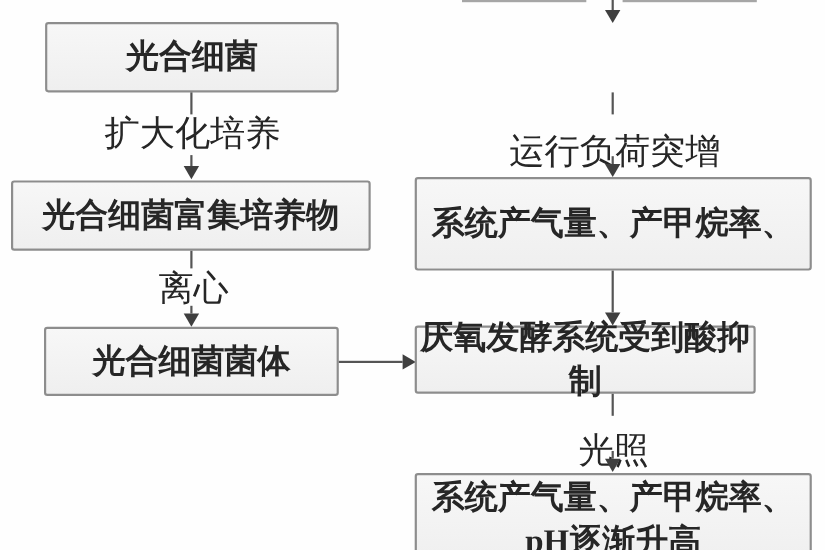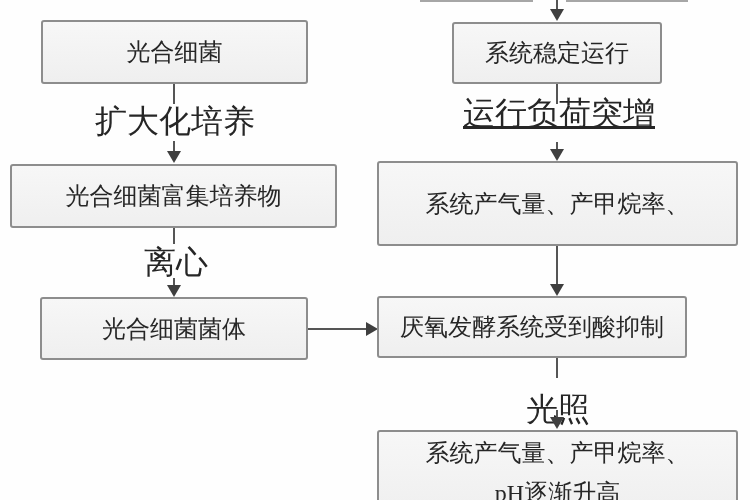--- a/index.html
+++ b/index.html
@@ -16,24 +16,25 @@
     position: absolute;
     box-sizing: border-box;
     background: linear-gradient(180deg, #f7f7f7 0%, #efefef 100%);
     border: 2px solid #8d8d8d;
     border-radius: 3px;
     display: flex;
     flex-direction: column;
     align-items: center;
     justify-content: center;
     text-align: center;
-    font-size: 24px;
+    font-size: 30px;
     line-height: 40px;
     letter-spacing: 0px;
     color: #262626;
+    font-weight: bold;
   }
   .alabel {
     position: absolute;
     text-align: center;
     font-size: 32px;
     line-height: 34px;
     color: #262626;
     white-space: nowrap;
   }
   .vline {
@@ -95,26 +96,23 @@
   <div class="node" style="left:40px; top:297px; width:268px; height:63px;">
     <span>光合细菌菌体</span>
   </div>
 
   <div class="hline" style="left:308px; top:328px; width:58px;"></div>
   <div class="arrow-right" style="left:366px; top:322px;"></div>
 
   <div class="vline" style="left:556px; top:0px; height:10px;"></div>
   <div class="arrow-down" style="left:550px; top:9px;"></div>
 
-  <div class="node" style="left:452px; top:22px; width:210px; height:62px;">
-    <span>系统稳定运行</span>
-  </div>
 
   <div class="vline" style="left:556px; top:84px; height:20px;"></div>
-  <div class="alabel" style="left:459px; top:96px; width:200px;text-decoration:underline;">运行负荷突增</div>
+  <div class="alabel" style="left:459px; top:120px; width:200px;">运行负荷突增</div>
   <div class="vline" style="left:556px; top:142px; height:8px;"></div>
   <div class="arrow-down" style="left:550px; top:149px;"></div>
 
   <div class="node" style="left:377px; top:161px; width:361px; height:85px;">
     <span>系统产气量、产甲烷率、</span>
   </div>
 
   <div class="vline" style="left:556px; top:246px; height:38px;"></div>
   <div class="arrow-down" style="left:550px; top:284px;"></div>
 

